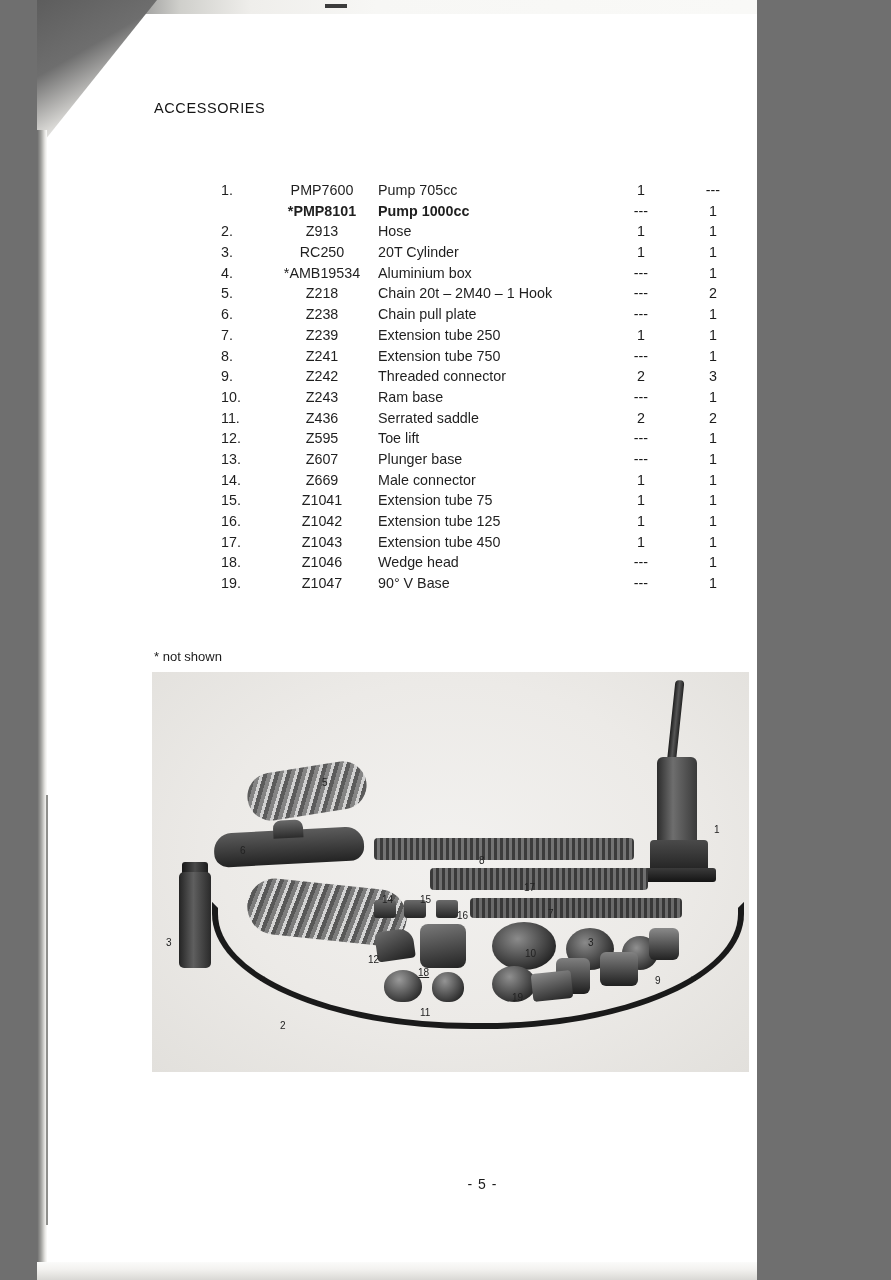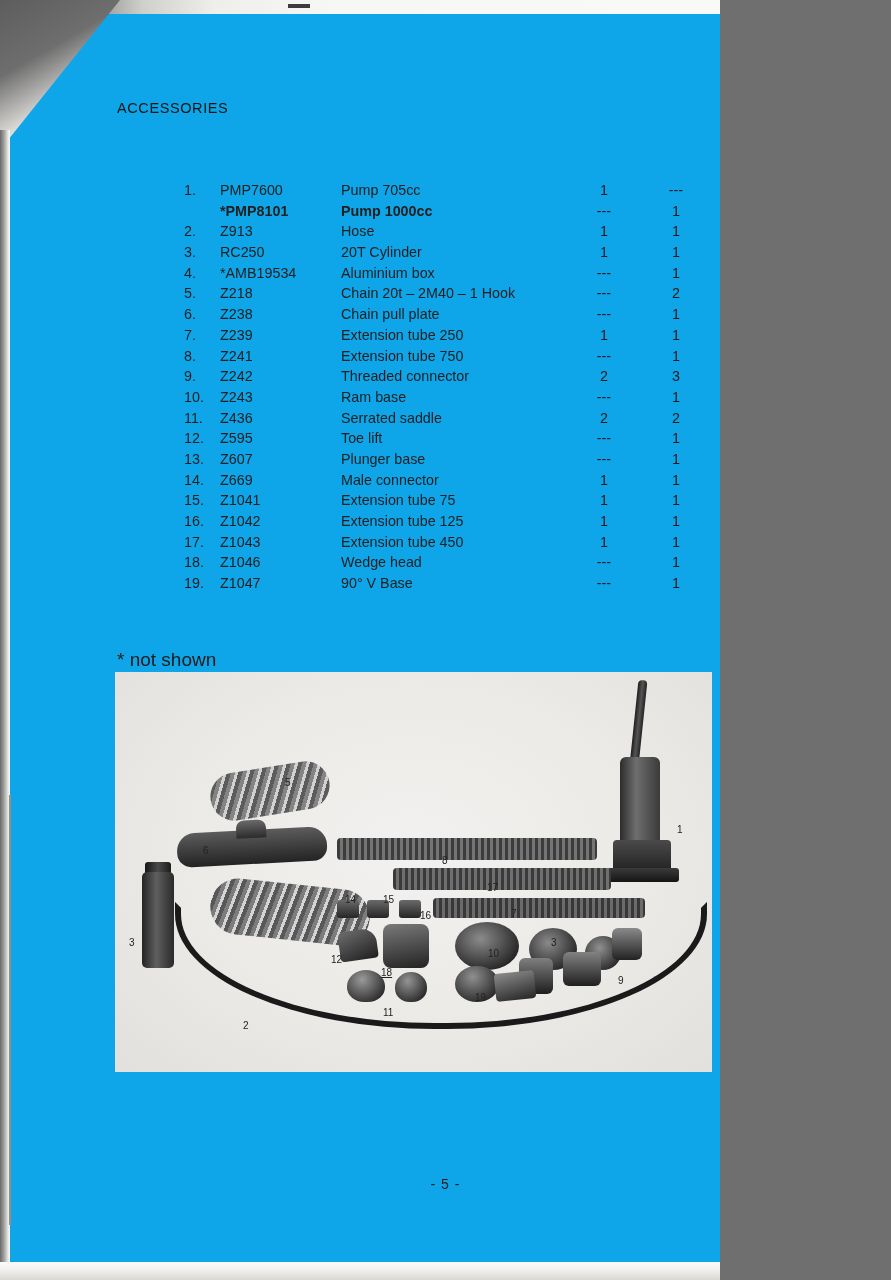--- a/index.html
+++ b/index.html
@@ -4,24 +4,25 @@
 <style>
   html, body {
     margin: 0;
     padding: 0;
     background: #6f6f6f;
   }
   .page {
     position: relative;
     width: 720px;
     height: 1280px;
-    background: #0ea5e9;
+    background: #ffffff;
     overflow: hidden;
     font-family: "Liberation Sans", sans-serif;
     color: #1b1b1b;
+    margin-left: 37px;
   }
   
   .scan-top-left {
     position: absolute;
     top: 0; left: 0;
     width: 120px; height: 150px;
     background: linear-gradient(150deg, #5d5d5d 0%, #6e6e6e 35%, #d8d7d4 62%, #fbfbfa 75%);
     clip-path: polygon(0 0, 100% 0, 0 100%);
   }
   .scan-top-strip {
@@ -106,21 +107,21 @@
     position: absolute;
     left: 0;
     width: 34px;
     text-align: left;
     color: #1f1f1f;
   }
   .row .code {
     position: absolute;
     left: 36px;
     width: 130px;
-    text-align: left;
+    text-align: center;
     color: #1f1f1f;
   }
   .row .desc {
     position: absolute;
     left: 157px;
     color: #1f1f1f;
   }
   .row .qa {
     position: absolute;
     left: 392px;
@@ -135,21 +136,21 @@
   }
   .row.bold .code,
   .row.bold .desc {
     font-weight: bold;
   }
 
   .footnote {
     position: absolute;
     top: 649px;
     left: 117px;
-    font-size: 19px;
+    font-size: 13px;
   }
 
   
   .photo {
     position: absolute;
     top: 672px;
     left: 115px;
     width: 597px;
     height: 400px;
     background: radial-gradient(ellipse at 50% 45%, #f2f1ef 0%, #eceae7 55%, #e2e0dc 100%);

